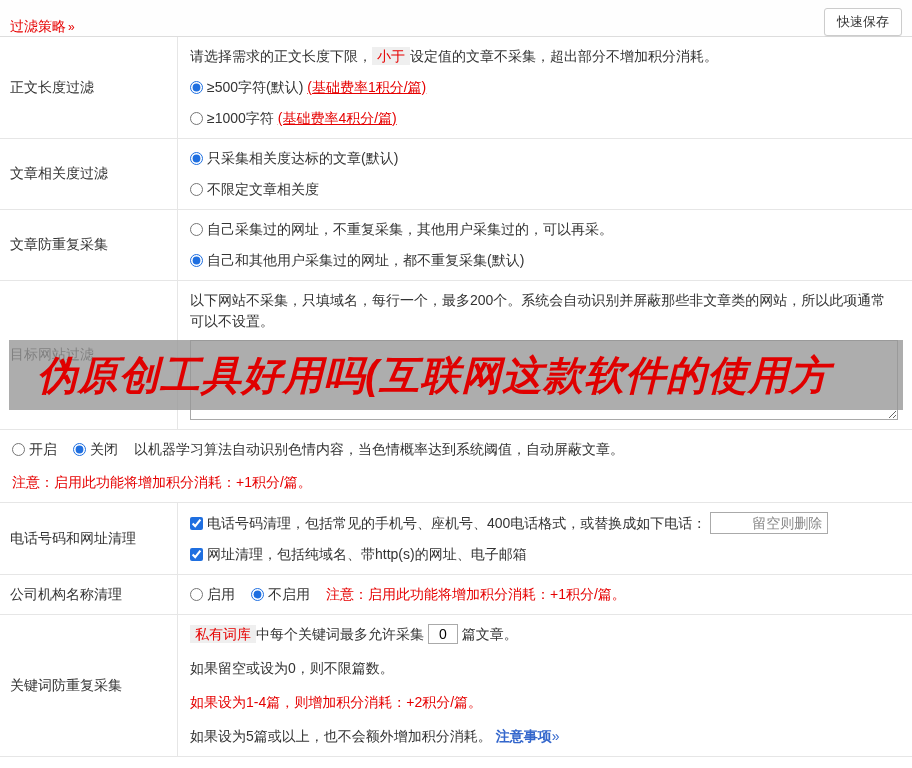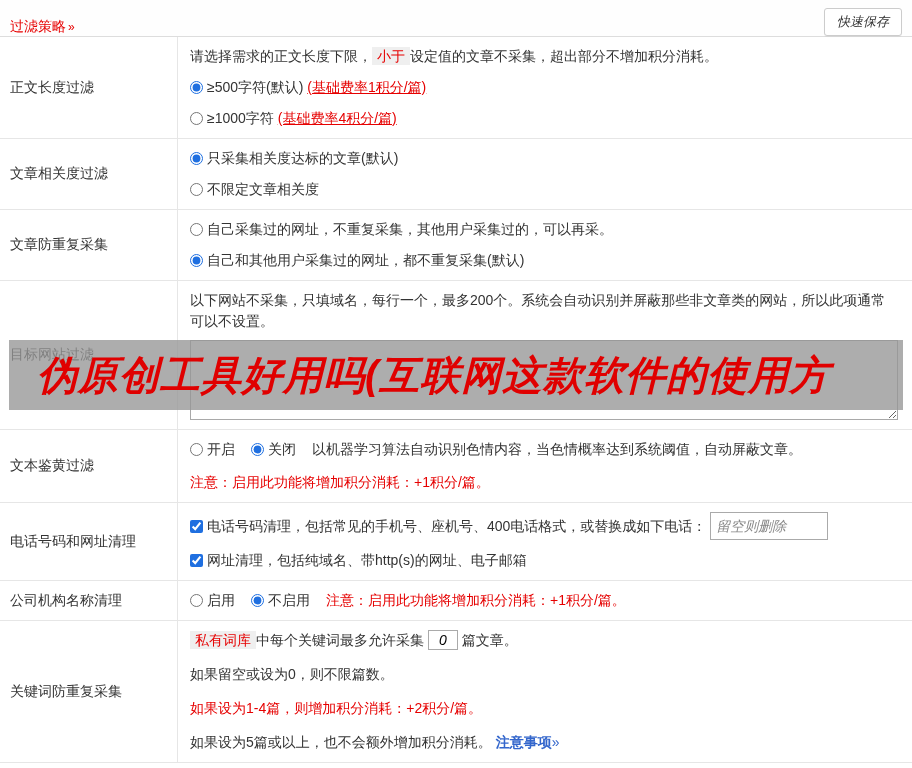--- a/index.html
+++ b/index.html
@@ -3,21 +3,21 @@
 <meta charset="utf-8">
 <style>
   * { box-sizing: border-box; }
   html,body { margin:0; padding:0; }
   body {
     width:912px; height:768px; overflow:hidden; position:relative;
     background:#fff; color:#333;
     font-family:"Liberation Sans","DejaVu Sans",sans-serif;
     font-size:14px;
   }
-  input, textarea, button { font-family:inherit; font-size:inherit; accent-color:#1f6fe0;font-style:italic; }
+  input, textarea, button { font-family:inherit; font-size:inherit; accent-color:#1f6fe0; }
 
   
   .topbar {
     height:37px; display:flex; align-items:flex-end; justify-content:space-between;
     padding:0 10px; border-bottom:1px solid #ddd; background:#fefefe;
   }
   .title { color:#e60000; font-size:14px; }
   .title .chev { font-size:12px; margin-left:2px; }
   .save-btn {
     background:#fff; border:1px solid #ccc; border-radius:3px;
@@ -44,21 +44,21 @@
   .hl { background:#efefef; color:#e60000; padding:1px 5px; margin:0 0; }
   .note-line { margin-top:12px; line-height:21px; }
   .blue-link { color:#3366cc; text-decoration:none; cursor:pointer; }
 
   .sites-textarea {
     display:block; width:100%; height:80px; margin-top:8px;
     border:1px solid #a9a9a9; resize:both; padding:4px; background:#fff;
   }
 
   .small-input {
-    width:118px; height:28px; border:1px solid #aaa; padding:1px 5px; color:#333;
+    width:118px; height:22px; border:1px solid #aaa; padding:1px 5px; color:#333;text-align:right;
   }
   .small-input::placeholder { color:#888; }
   .count-input {
     width:30px; height:20px; border:1px solid #aaa; text-align:center; padding:1px 2px;
   }
   .kline { margin-top:13px; line-height:21px; }
   .kline:first-child { margin-top:0; }
 
   
   .watermark {
@@ -124,21 +124,20 @@
 
 <div class="row">
   <div class="row-label">目标网站过滤</div>
   <div class="row-content">
     <div class="line">以下网站不采集，只填域名，每行一个，最多200个。系统会自动识别并屏蔽那些非文章类的网站，所以此项通常可以不设置。</div>
     <textarea class="sites-textarea" style=""></textarea>
   </div>
 </div>
 
 <div class="row">
-  <div class="row-label">文本鉴黄过滤</div>
   <div class="row-content">
     <div class="line">
       <label class="inline-opt"><input type="radio" name="porn" style=""><span>开启</span></label><label class="inline-opt"><input type="radio" name="porn" checked="" style=""><span>关闭</span></label><span>以机器学习算法自动识别色情内容，当色情概率达到系统阈值，自动屏蔽文章。</span>
     </div>
     <div class="note-line red">注意：启用此功能将增加积分消耗：+1积分/篇。</div>
   </div>
 </div>
 
 <div class="row">
   <div class="row-label">电话号码和网址清理</div>

